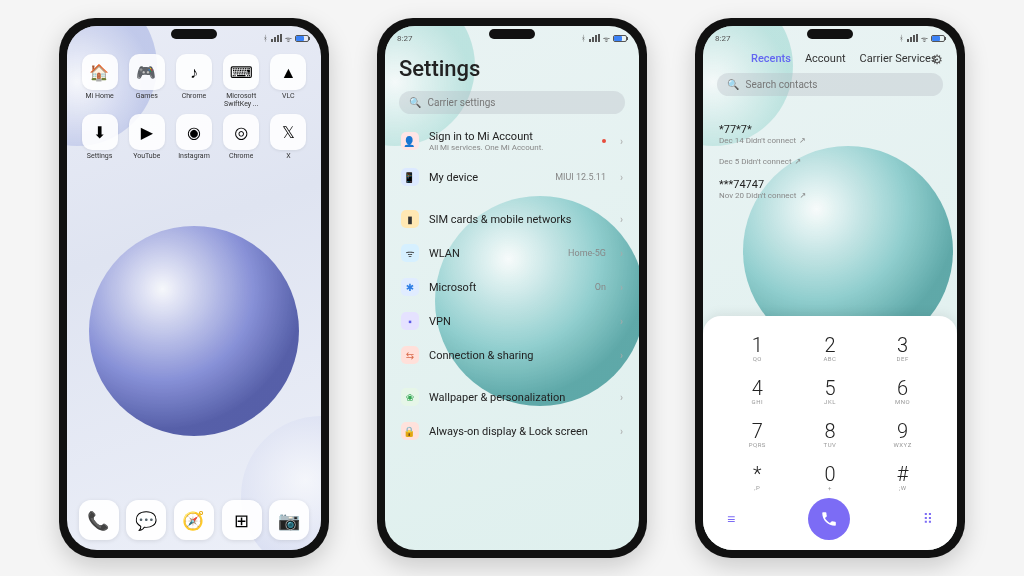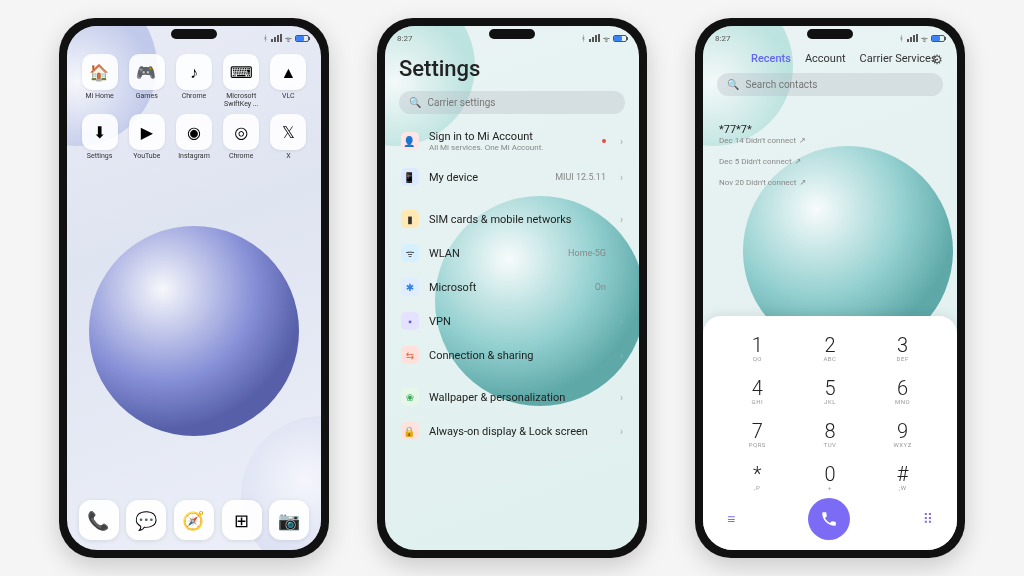--- a/index.html
+++ b/index.html
@@ -325,20 +325,21 @@
       </div>
       <div class="calls" id="calls">
           <div class="call">
             <div class="num">*77*7*</div>
   <div class="meta">Dec 14 Didn't connect <span>↗</span></div>
           </div>
           <div class="call">
   <div class="meta">Dec 5 Didn't connect <span>↗</span></div>
           </div>
           <div class="call">
+            <div class="num">***74747</div>
   <div class="meta">Nov 20 Didn't connect <span>↗</span></div>
           </div>
         </div>
     </div>
     <div class="dialpad">
       <div class="keys" id="keys">
           <div class="key">
             <div class="d">1</div>
             <div class="l">QO</div>
           </div>

